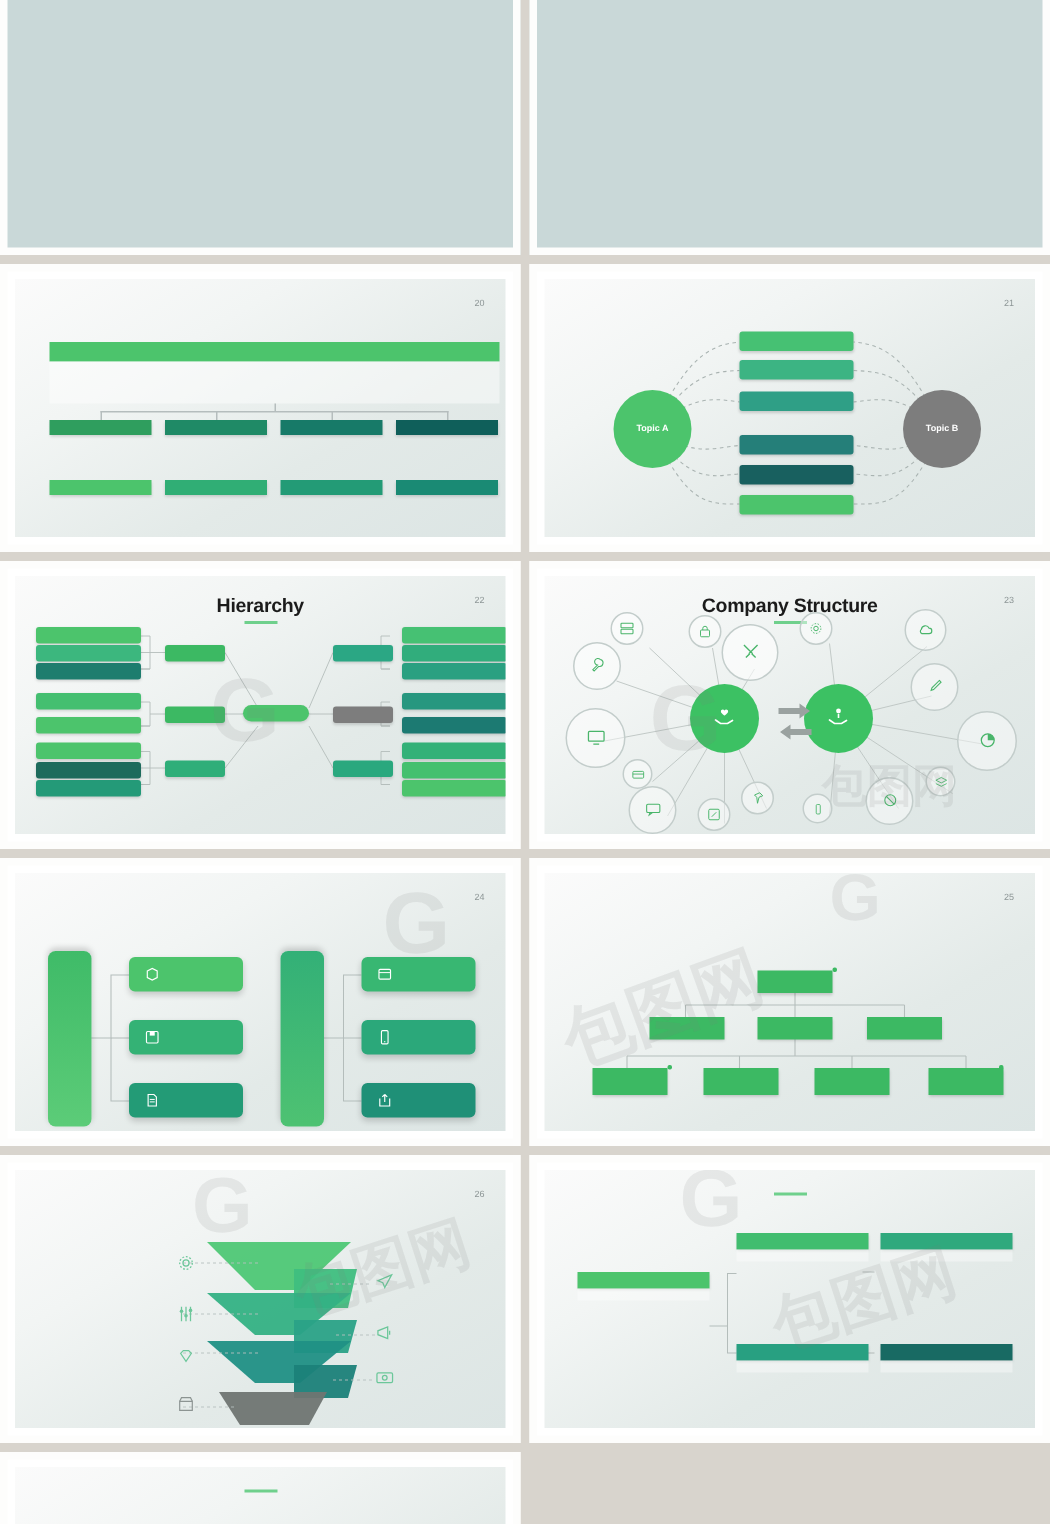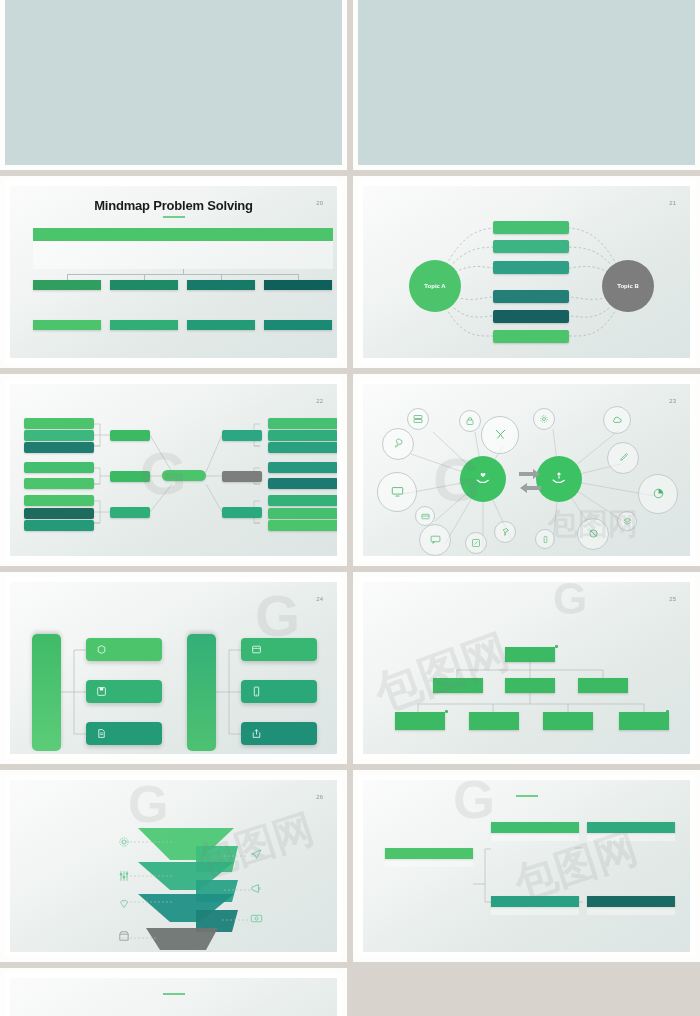--- a/index.html
+++ b/index.html
@@ -170,23 +170,20 @@
 
   <div class="slide stub">
     <div class="canvas"></div>
   </div>
   <div class="slide stub">
     <div class="canvas"></div>
   </div>
 
   <div class="slide">
    <div class="canvas">
-    <div class="title">
-      <span>Mindmap Problem Solving</span><span class="ul"></span>
-    </div>
     <div class="pagenum">20</div>
 
     <div class="s18-head"></div>
     <div class="s18-panel">
       <div></div>
       <div></div>
     </div>
 
     <div class="ln" style="left:173px;top:83px;width:0.7px;height:5px;"></div>
     <div class="ln" style="left:57px;top:88px;width:232px;height:0.7px;"></div>
@@ -263,20 +260,23 @@
     <div class="pill" style="left:130px;top:54px;width:76px;height:13px;background:#3cb483;"></div>
     <div class="pill" style="left:130px;top:75px;width:76px;height:13px;background:#2f9f86;"></div>
     <div class="pill" style="left:130px;top:104px;width:76px;height:13px;background:#257f79;"></div>
     <div class="pill" style="left:130px;top:124px;width:76px;height:13px;background:#18605f;"></div>
     <div class="pill" style="left:130px;top:144px;width:76px;height:13px;background:#4cc46c;"></div>
    </div>
   </div>
 
   <div class="slide">
    <div class="canvas">
+    <div class="title">
+      <span>Hierarchy</span><span class="ul"></span>
+    </div>
     <div class="pagenum">22</div>
 
     <svg width="337" height="182" style="position:absolute;left:0;top:0;">
       <g fill="none" stroke="#b4bdbb" stroke-width="0.6">
         <path d="M84,40 h6 v22 h-6"></path>
             <path d="M90,51 h10"></path>
         <path d="M84,51 h6"></path>
             <path d="M84,62 h6"></path>
         <path d="M84,84 h6 v16 h-6"></path>
             <path d="M90,92 h10"></path>
@@ -334,20 +334,23 @@
     <div class="mbox" style="left:258px;top:111px;width:70px;background:#33b178;"></div>
     <div class="mbox" style="left:258px;top:124px;width:70px;background:#44c06f;"></div>
     <div class="mbox" style="left:258px;top:136px;width:70px;background:#4cc46c;"></div>
 
     <div class="wm" style="left:130px;top:55px;font-size:60px;">G</div>
    </div>
   </div>
 
   <div class="slide">
    <div class="canvas">
+    <div class="title">
+      <span>Company Structure</span><span class="ul"></span>
+    </div>
     <div class="pagenum">23</div>
 
     <svg width="337" height="182" style="position:absolute;left:0;top:0;">
       <g fill="none" stroke="#bcc4c2" stroke-width="0.6">
         <path d="M120,95 L70,48"></path>
             <path d="M120,95 L48,70"></path>
             <path d="M120,95 L112,48"></path>
         <path d="M120,95 L140,62"></path>
             <path d="M120,95 L40,110"></path>
         <path d="M120,95 L72,137"></path>

